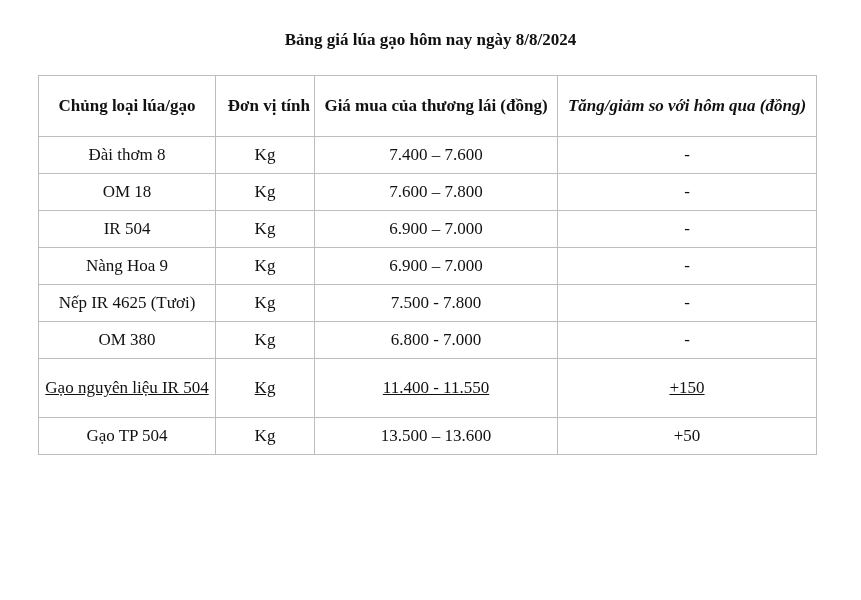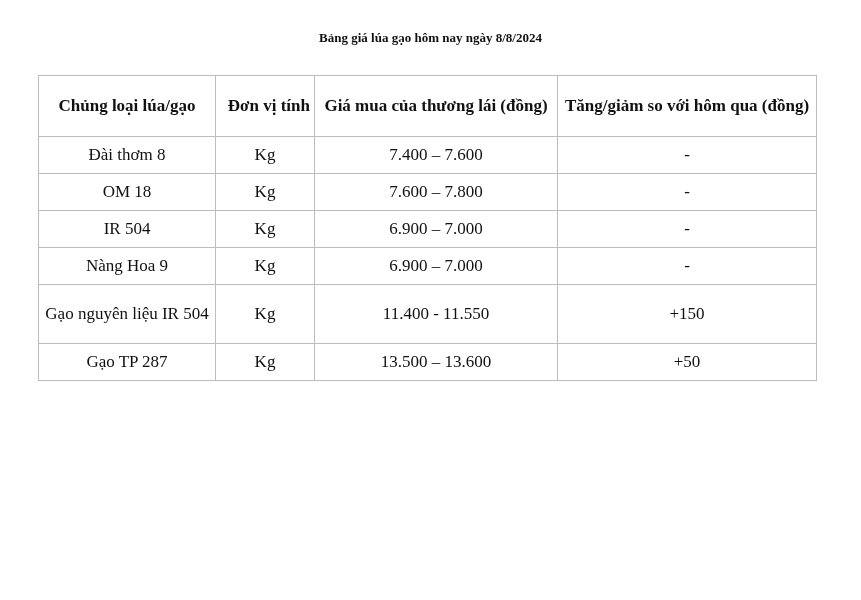--- a/index.html
+++ b/index.html
@@ -1,23 +1,23 @@
 <!DOCTYPE html>
 <html><head>
   <meta charset="utf-8">
   <style>
     html, body { margin: 0; padding: 0; background: #ffffff; }
     body { width: 861px; height: 600px; position: relative; font-family: "Liberation Serif", serif; color: #111; }
-    .title { position: absolute; top: 30px; left: 0; width: 861px; text-align: center; font-weight: bold; font-size: 13px; }
+    .title { position: absolute; top: 30px; left: 0; width: 861px; text-align: center; font-weight: bold; font-size: 17px; }
     table { position: absolute; top: 75px; left: 38px; border-collapse: collapse; font-size: 17px; }
     td, th { border: 1.5px solid #bdbdbd; text-align: center; vertical-align: middle; padding: 0 4px; line-height: 22px; }
     th { font-weight: bold; height: 60px; }
     td { height: 36px; margin-top: 8px; }
-    tr.tall td { height: 58px; }
-    .c1 { width: 168px; } .c2 { width: 90px; text-align: right; } .c3 { width: 234px; } .c4 { width: 250px; }
+    tr.tall td { height: 58px; text-decoration: underline; }
+    .c1 { width: 168px; } .c2 { width: 90px; text-align: right; } .c3 { width: 234px; } .c4 { width: 250px; font-style: italic; }
   </style>
 </head>
 <body>
 
 <div class="title">Bảng giá lúa gạo hôm nay ngày 8/8/2024</div>
 
 <table>
   <tbody>
       <tr>
     <th class="c1">Chủng loại lúa/gạo</th>
@@ -42,26 +42,38 @@
     <td>Kg</td>
     <td>6.900 – 7.000</td>
     <td>-</td>
   </tr>
   <tr>
     <td>Nàng Hoa 9</td>
     <td>Kg</td>
     <td>6.900 – 7.000</td>
     <td>-</td>
   </tr>
+  <tr>
+    <td>Nếp IR 4625 (Tươi)</td>
+    <td>Kg</td>
+    <td>7.500 - 7.800</td>
+    <td>-</td>
+  </tr>
+  <tr>
+    <td>OM 380</td>
+    <td>Kg</td>
+    <td>6.800 - 7.000</td>
+    <td>-</td>
+  </tr>
   <tr class="tall">
     <td>Gạo nguyên liệu IR 504</td>
     <td>Kg</td>
     <td>11.400 - 11.550</td>
     <td>+150</td>
   </tr>
   <tr>
-    <td>Gạo TP 287</td>
+    <td>Gạo TP 504</td>
     <td>Kg</td>
     <td>13.500 – 13.600</td>
     <td>+50</td>
   </tr>
 </tbody>
   </table>
 
 </body></html>

